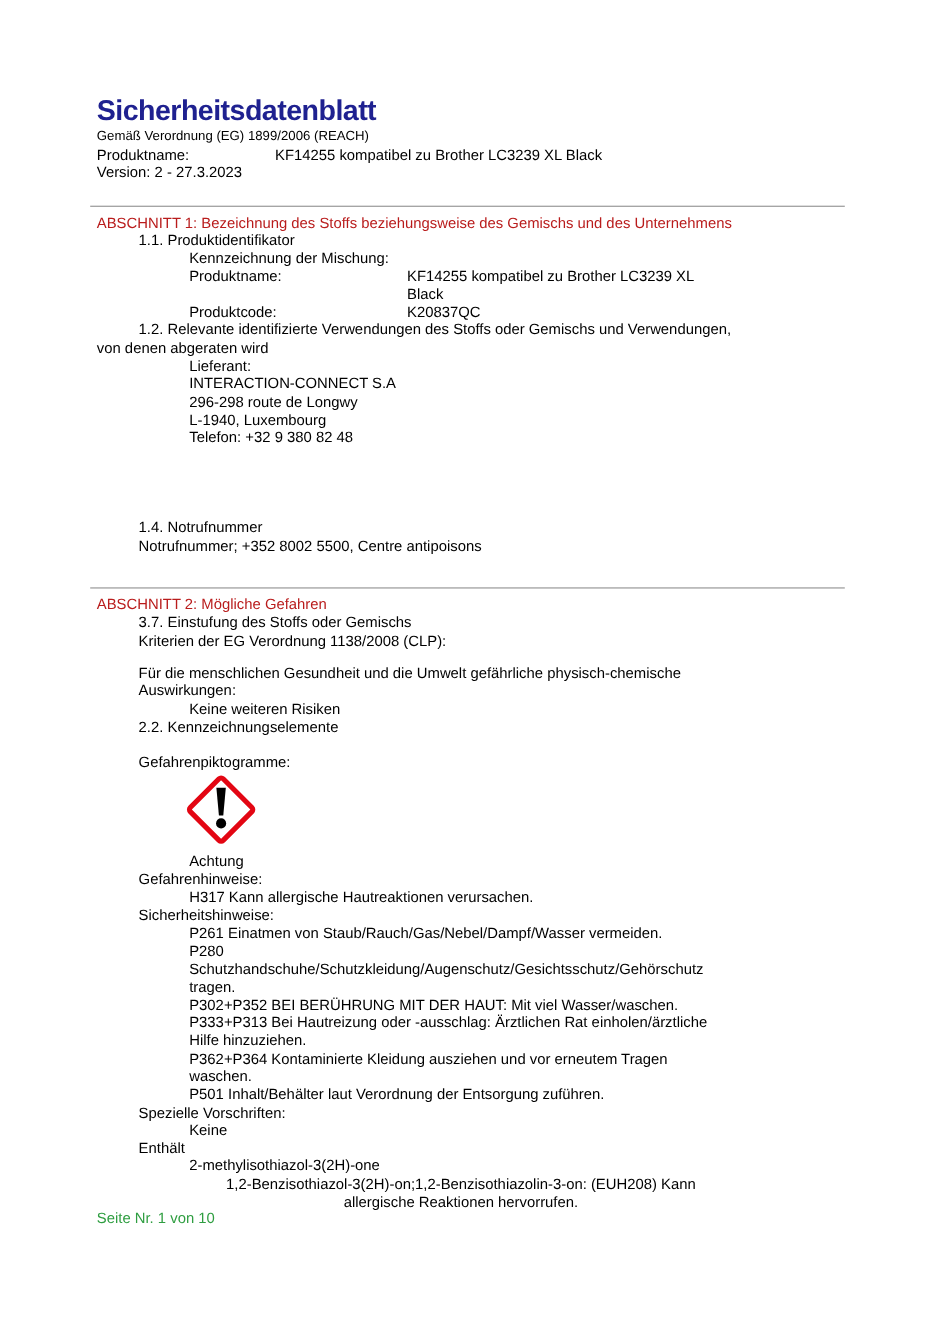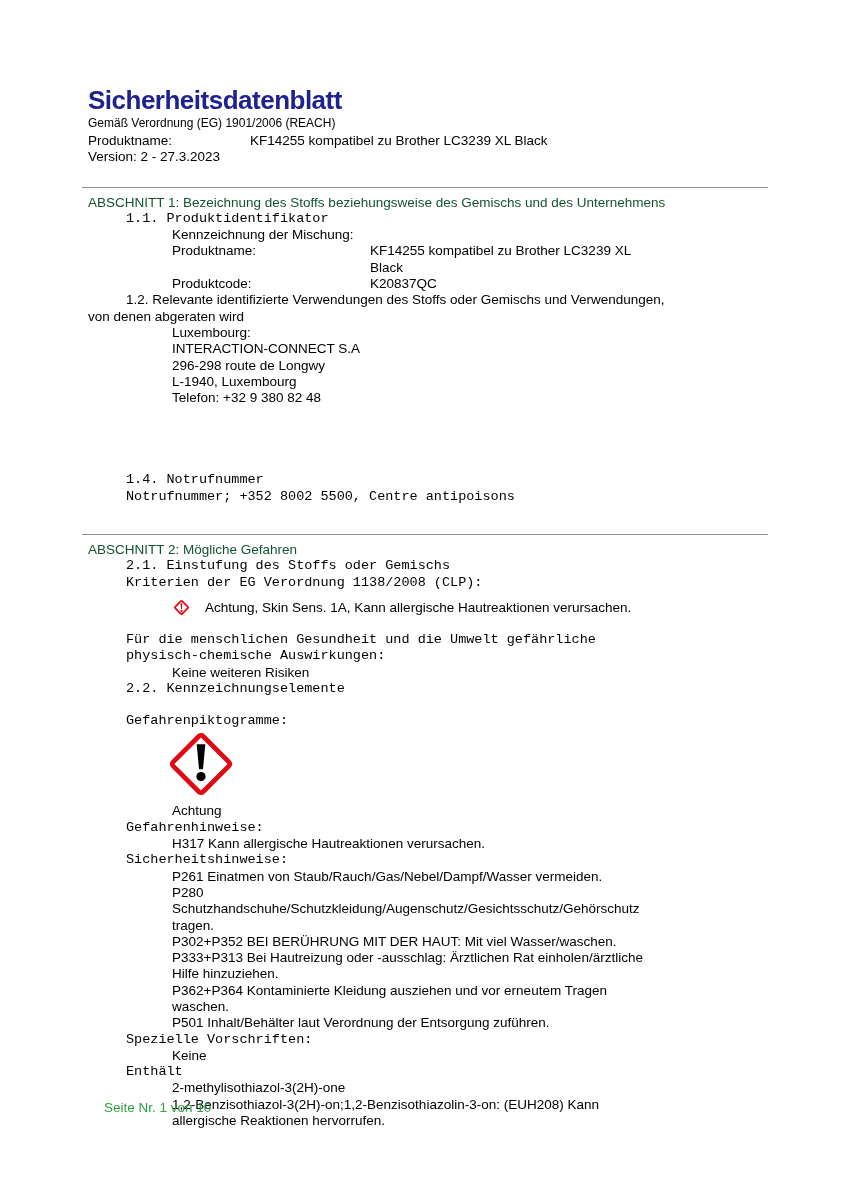--- a/index.html
+++ b/index.html
@@ -9,86 +9,78 @@
     font-size:13.5px;line-height:16.3px;color:#000;
     -webkit-font-smoothing:antialiased;
   }
   .page{position:relative;width:744px;height:1200px;box-sizing:border-box;
         padding:86px 78px 0 88px;}
   .title{font-size:26px;line-height:28px;font-weight:bold;color:#1f2190;margin:0 0 2px 0;letter-spacing:-0.5px;}
   .subtitle{font-size:12px;line-height:14px;margin-bottom:3px;}
   .rule{border:none;border-top:1px solid #8f8f8f;width:686px;margin:0 0 0 -6px;}
   .rule1{margin-top:21px;margin-bottom:7px;}
   .rule2{margin-top:29px;margin-bottom:7px;}
-  .sec-h{color:#14532d;}
-  .l1{margin-left:38px;font-family:Liberation Mono, monospace;}
+  .sec-h{color:#b91c1c;}
+  .l1{margin-left:38px;}
   .l2{margin-left:84px;}
   .hang{text-indent:38px;}
   .kv{display:flex;}
   .kv0 .k{width:162px;flex:none;}
   .kvs .k{width:198px;flex:none;}
   .gap-xl{margin-top:66px;}
   .gap-1{margin-top:16px;}
   .gap-half{margin-top:13px;}
   .cls-row{display:flex;align-items:center;margin-top:6px;height:22px;}
   .cls-row .cls-icon{width:19px;height:19px;flex:none;margin-right:14px;}
   .picto-wrap{margin:2px 0 6px 80px;height:66px;}
-  .contains-wrap{max-width:530px;}
+  .contains-wrap{max-width:530px;text-align:center;}
   .p-wrap{max-width:582px;}
-  .footer{position:absolute;left:104px;top:1100px;color:#2f9e41;}
+  .footer{position:absolute;left:88px;top:1100px;color:#2f9e41;}
 </style>
 </head>
 <body>
 
 <div class="page">
 
   <div class="title">Sicherheitsdatenblatt</div>
-  <div class="subtitle">Gemäß Verordnung (EG) 1901/2006 (REACH)</div>
+  <div class="subtitle">Gemäß Verordnung (EG) 1899/2006 (REACH)</div>
   <div class="kv kv0">
     <span class="k">Produktname:</span>
     <span>KF14255 kompatibel zu Brother LC3239 XL Black</span>
   </div>
   <div>Version: 2 - 27.3.2023</div>
 
   <hr class="rule rule1">
 
   <div class="sec-h">ABSCHNITT 1: Bezeichnung des Stoffs beziehungsweise des Gemischs und des Unternehmens</div>
   <div class="l1">1.1. Produktidentifikator</div>
   <div class="l2">Kennzeichnung der Mischung:</div>
   <div class="kv kvs l2">
     <span class="k">Produktname:</span>
     <span>KF14255 kompatibel zu Brother LC3239 XL Black</span>
   </div>
   <div class="kv kvs l2">
     <span class="k">Produktcode:</span>
     <span>K20837QC</span>
   </div>
   <div class="hang">1.2. Relevante identifizierte Verwendungen des Stoffs oder Gemischs und Verwendungen, von denen abgeraten wird</div>
-  <div class="l2">Luxembourg:</div>
+  <div class="l2">Lieferant:</div>
   <div class="l2">INTERACTION-CONNECT S.A</div>
   <div class="l2">296-298 route de Longwy</div>
   <div class="l2">L-1940, Luxembourg</div>
   <div class="l2">Telefon: +32 9 380 82 48</div>
   <div class="l1 gap-xl">1.4. Notrufnummer</div>
   <div class="l1">Notrufnummer; +352 8002 5500, Centre antipoisons</div>
 
   <hr class="rule rule2">
 
   <div class="sec-h">ABSCHNITT 2: Mögliche Gefahren</div>
-  <div class="l1">2.1. Einstufung des Stoffs oder Gemischs</div>
+  <div class="l1">3.7. Einstufung des Stoffs oder Gemischs</div>
   <div class="l1">Kriterien der EG Verordnung 1138/2008 (CLP):</div>
 
-  <div class="cls-row l2">
-    <svg class="cls-icon" viewBox="0 0 100 100">
-      <rect x="24" y="24" width="52" height="52" rx="5" transform="rotate(45 50 50)" fill="none" stroke="#e30613" stroke-width="9"></rect>
-      <polygon points="45,28 55,28 52.5,58 47.5,58" fill="#e30613"></polygon>
-      <circle cx="50" cy="68" r="6" fill="#e30613"></circle>
-    </svg>
-    <span>Achtung, Skin Sens. 1A, Kann allergische Hautreaktionen verursachen.</span>
-  </div>
 
   <div class="l1 gap-half">Für die menschlichen Gesundheit und die Umwelt gefährliche physisch-chemische Auswirkungen:</div>
   <div class="l2">Keine weiteren Risiken</div>
   <div class="l1">2.2. Kennzeichnungselemente</div>
 
   <div class="l1 gap-1">Gefahrenpiktogramme:</div>
   <div class="picto-wrap">
     <svg width="66" height="66" viewBox="0 0 100 100">
       <rect x="18" y="18" width="64" height="64" rx="4" transform="rotate(45 50 50)" fill="#ffffff" stroke="#e30613" stroke-width="7"></rect>
       <polygon points="43.5,20 56.5,20 53,58 47,58" fill="#000000"></polygon>

